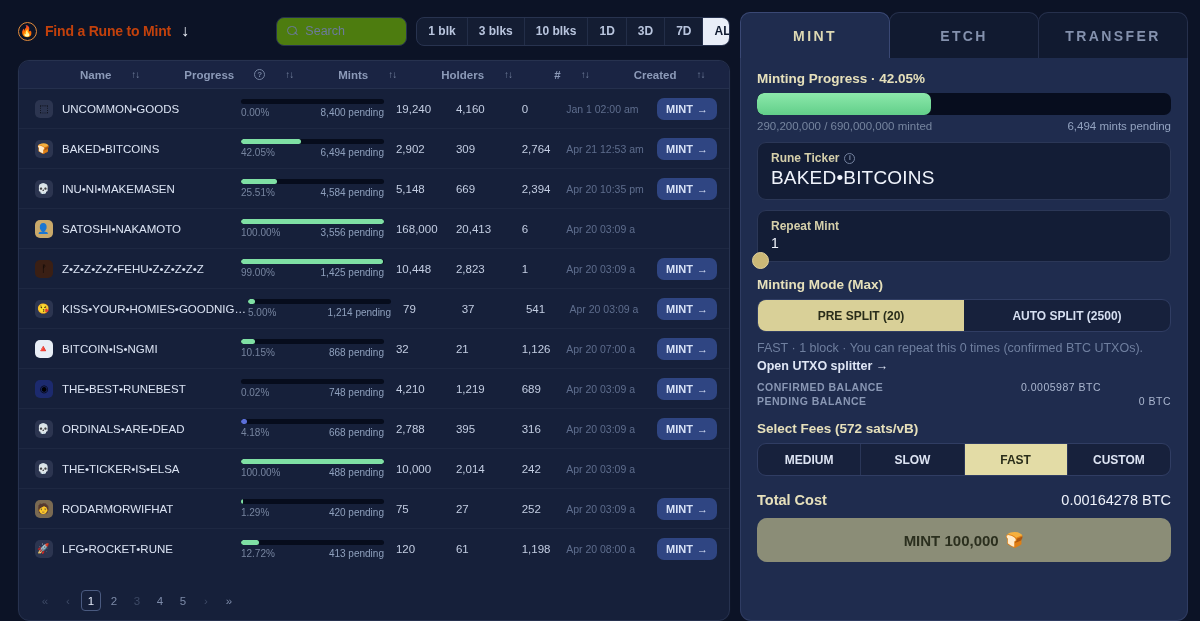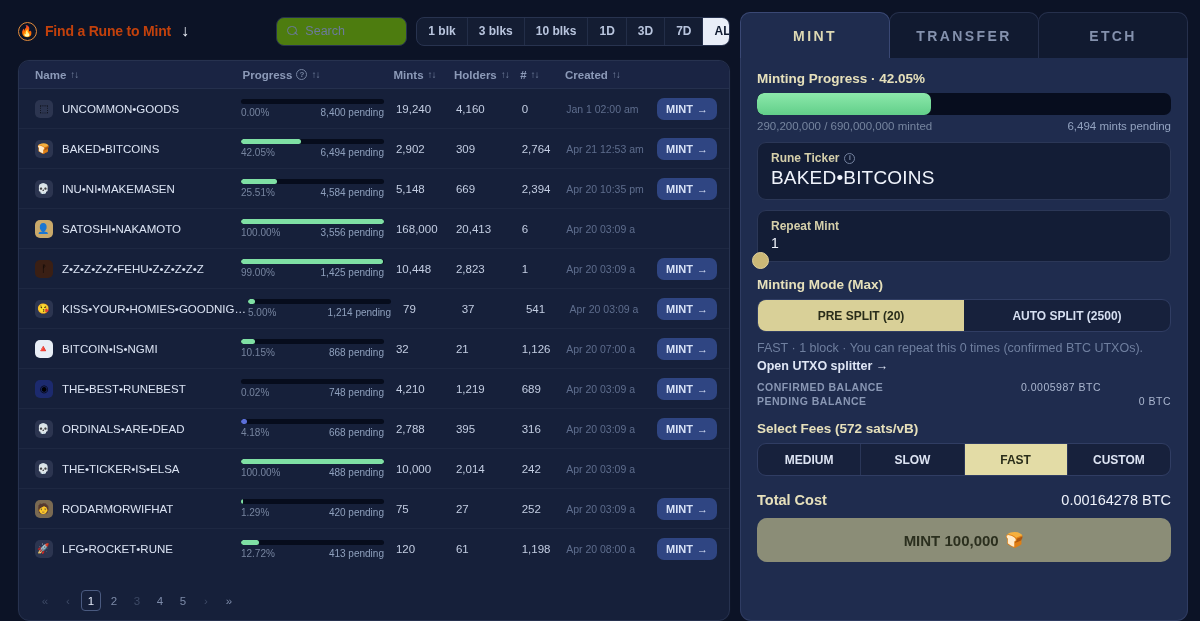--- a/index.html
+++ b/index.html
@@ -76,21 +76,21 @@
     border-radius: 11px; flex: 1; overflow: hidden;
     display: flex; flex-direction: column;
     box-shadow: 0 0 0 1px rgba(255,255,255,0.012);
   }
   .thead {
     display: flex; align-items: center; height: 28px;
     padding: 0 12px 0 16px;
     background: #1a2443; border-bottom: 1px solid #25304d;
     font-size: 11.5px; font-weight: bold; color: #8c9ab8;
   }
-  .th { display: flex; align-items: center; gap: 4px; }
+  .th { display: flex; align-items: center; gap: 20px; margin-left: 45px; }
   .sort-icon { font-size: 10px; color: #74829f; letter-spacing: -1px; }
   .help-icon {
     display: inline-flex; align-items: center; justify-content: center;
     width: 11px; height: 11px; border: 1px solid #74829f; border-radius: 50%;
     font-size: 8px; color: #74829f; line-height: 1;
   }
   .c-name { width: 213px; }
   .c-prog { width: 155px; }
   .c-mints { width: 62px; }
   .c-holders { width: 68px; }
@@ -612,22 +612,22 @@
           <div class="pg dim">›</div>
           <div class="pg ">»</div>
         </div>
     </div>
   </div>
 
   <div class="right">
     <div class="rpanel">
       <div class="tabs" id="tabs">
           <div class="tab active">MINT</div>
+          <div class="tab">ETCH</div>
           <div class="tab">TRANSFER</div>
-          <div class="tab">ETCH</div>
         </div>
 
       <div class="rbody">
 
         <div class="sec-title">Minting Progress · 42.05%</div>
         <div class="mbar-track">
           <div class="mbar-fill" id="mbarfill" style="width: 42.05%;"></div>
         </div>
         <div class="mbar-meta">
           <span>290,200,000 / 690,000,000 minted</span>

